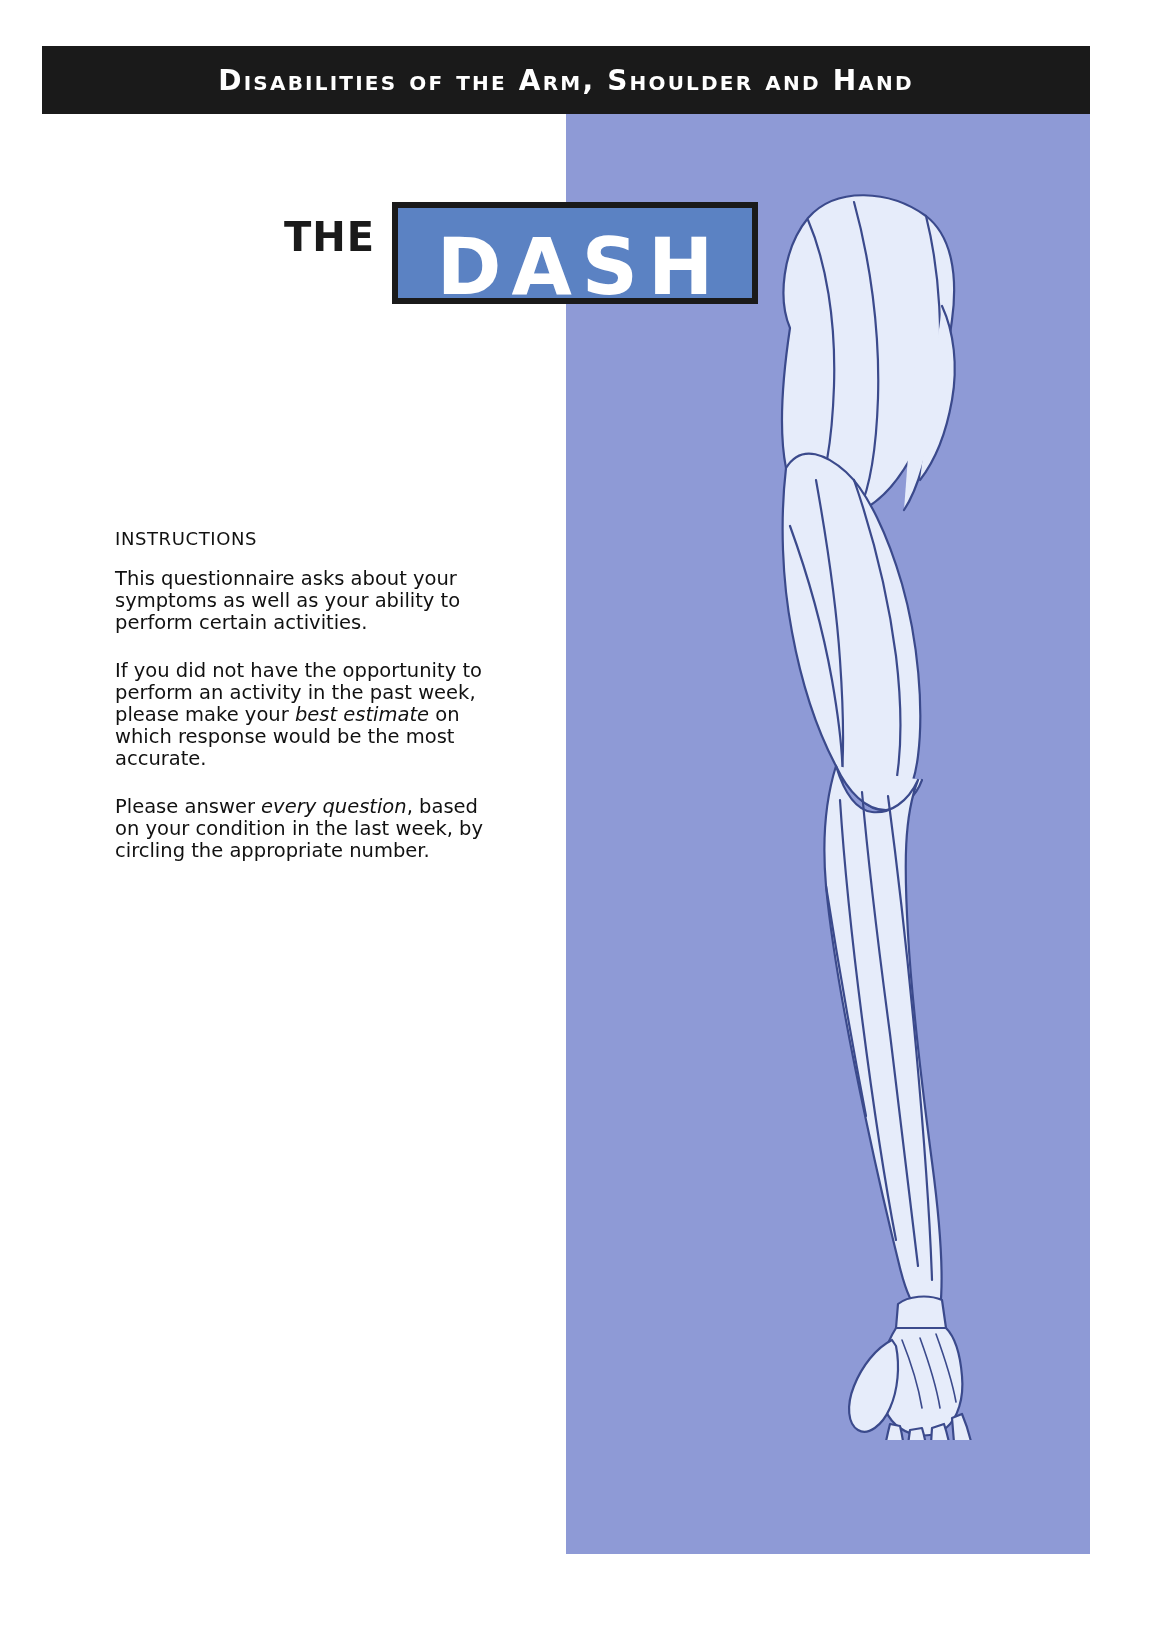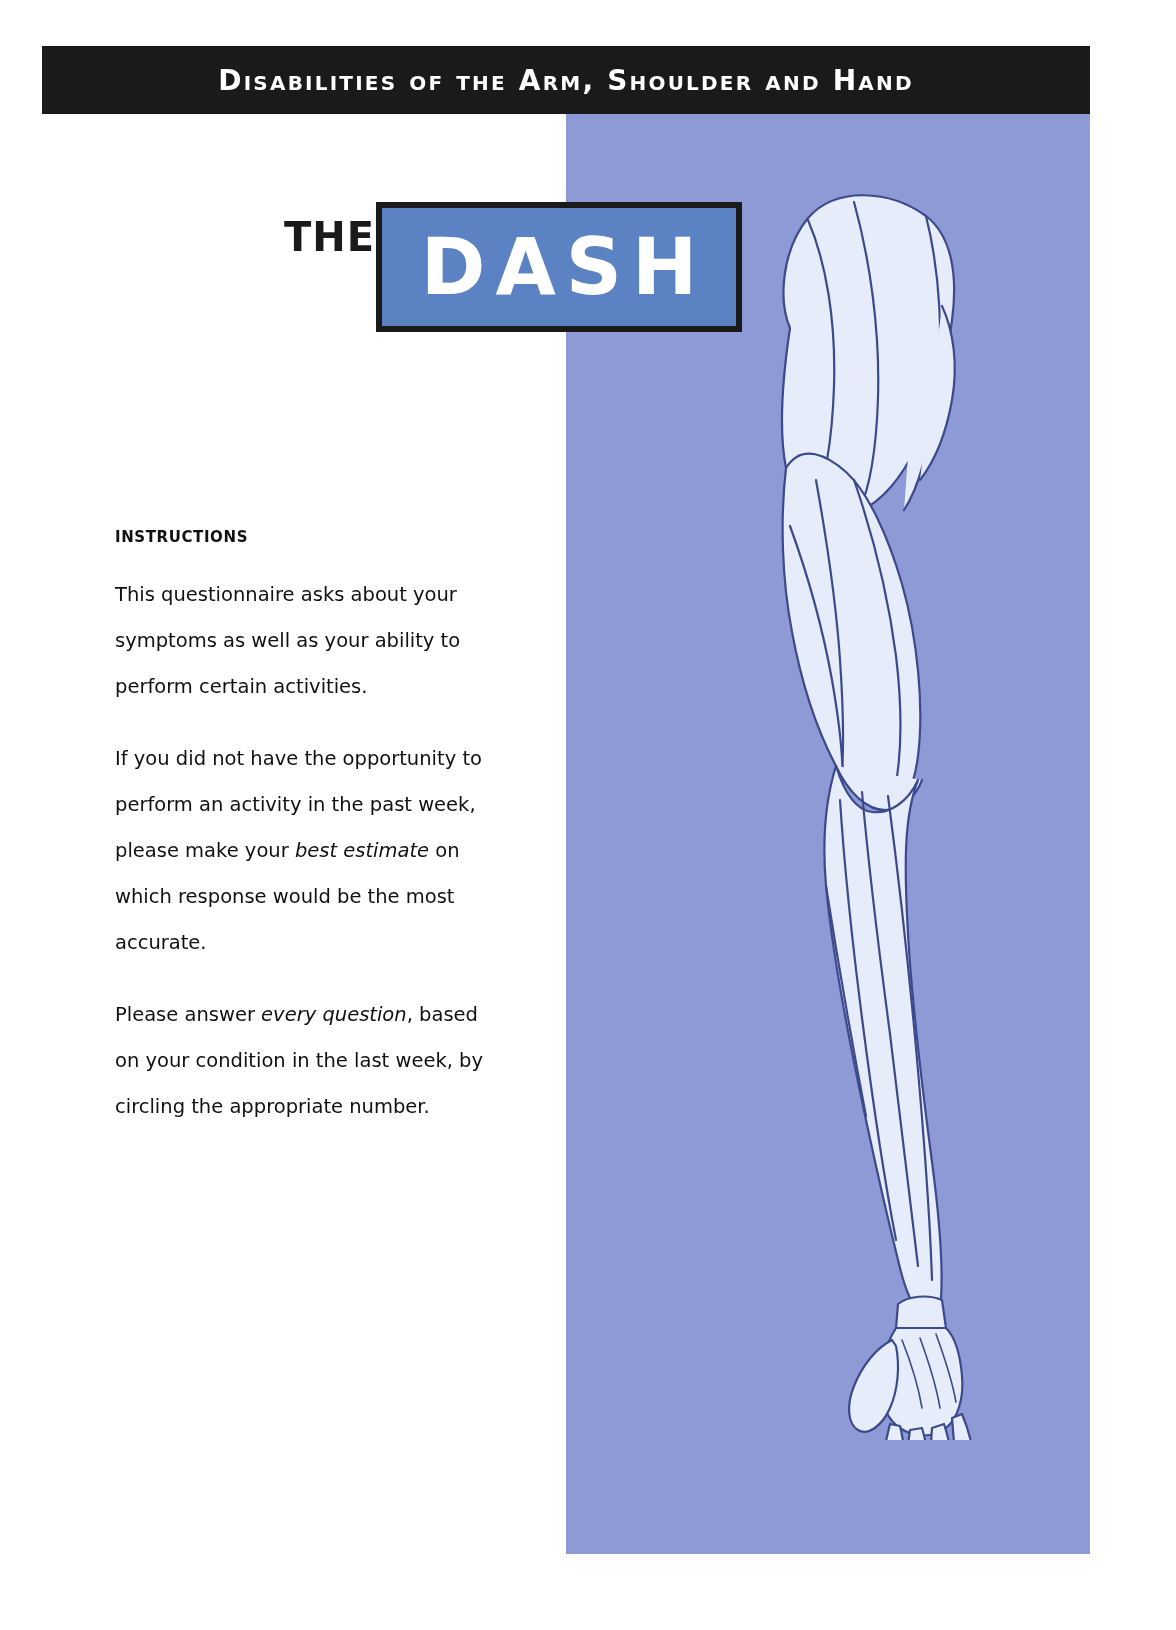--- a/index.html
+++ b/index.html
@@ -62,24 +62,24 @@
     top: 198px;
     font-family: "DejaVu Sans", sans-serif;
     font-weight: bold;
     font-size: 40px;
     letter-spacing: 1px;
     color: #1a1a1a;
     margin-top: 16px;
   }
   .logo-box {
     position: absolute;
-    left: 376px;
+    left: 392px;
     top: 202px;
     width: 366px;
-    height: 130px;
+    height: 102px;
     background: #5b82c3;
     border: 6px solid #1a1a1a;
     box-sizing: border-box;
   }
   .logo-dash {
     position: absolute;
     left: 0;
     top: 0;
     width: 354px;
     height: 118px;
@@ -96,31 +96,31 @@
 
   
   .instructions {
     position: absolute;
     left: 115px;
     top: 528px;
     width: 400px;
   }
   .instructions-heading {
     font-family: "DejaVu Sans", sans-serif;
-    font-weight: bold;
-    font-size: 15px;
+    font-weight: normal;
+    font-size: 18px;
     letter-spacing: 0.6px;
     color: #111111;
-    margin-bottom: 26px;
+    margin-bottom: 19px;
   }
   .instructions p {
     margin: 0 16px 26px 0;
     font-family: "DejaVu Sans", sans-serif;
     font-size: 19.5px;
-    line-height: 46px;
+    line-height: 22px;
     color: #111111;
   }
   .instructions p em {
     font-style: italic;
   }
 
   
   .arm-illustration {
     position: absolute;
     left: 640px;

